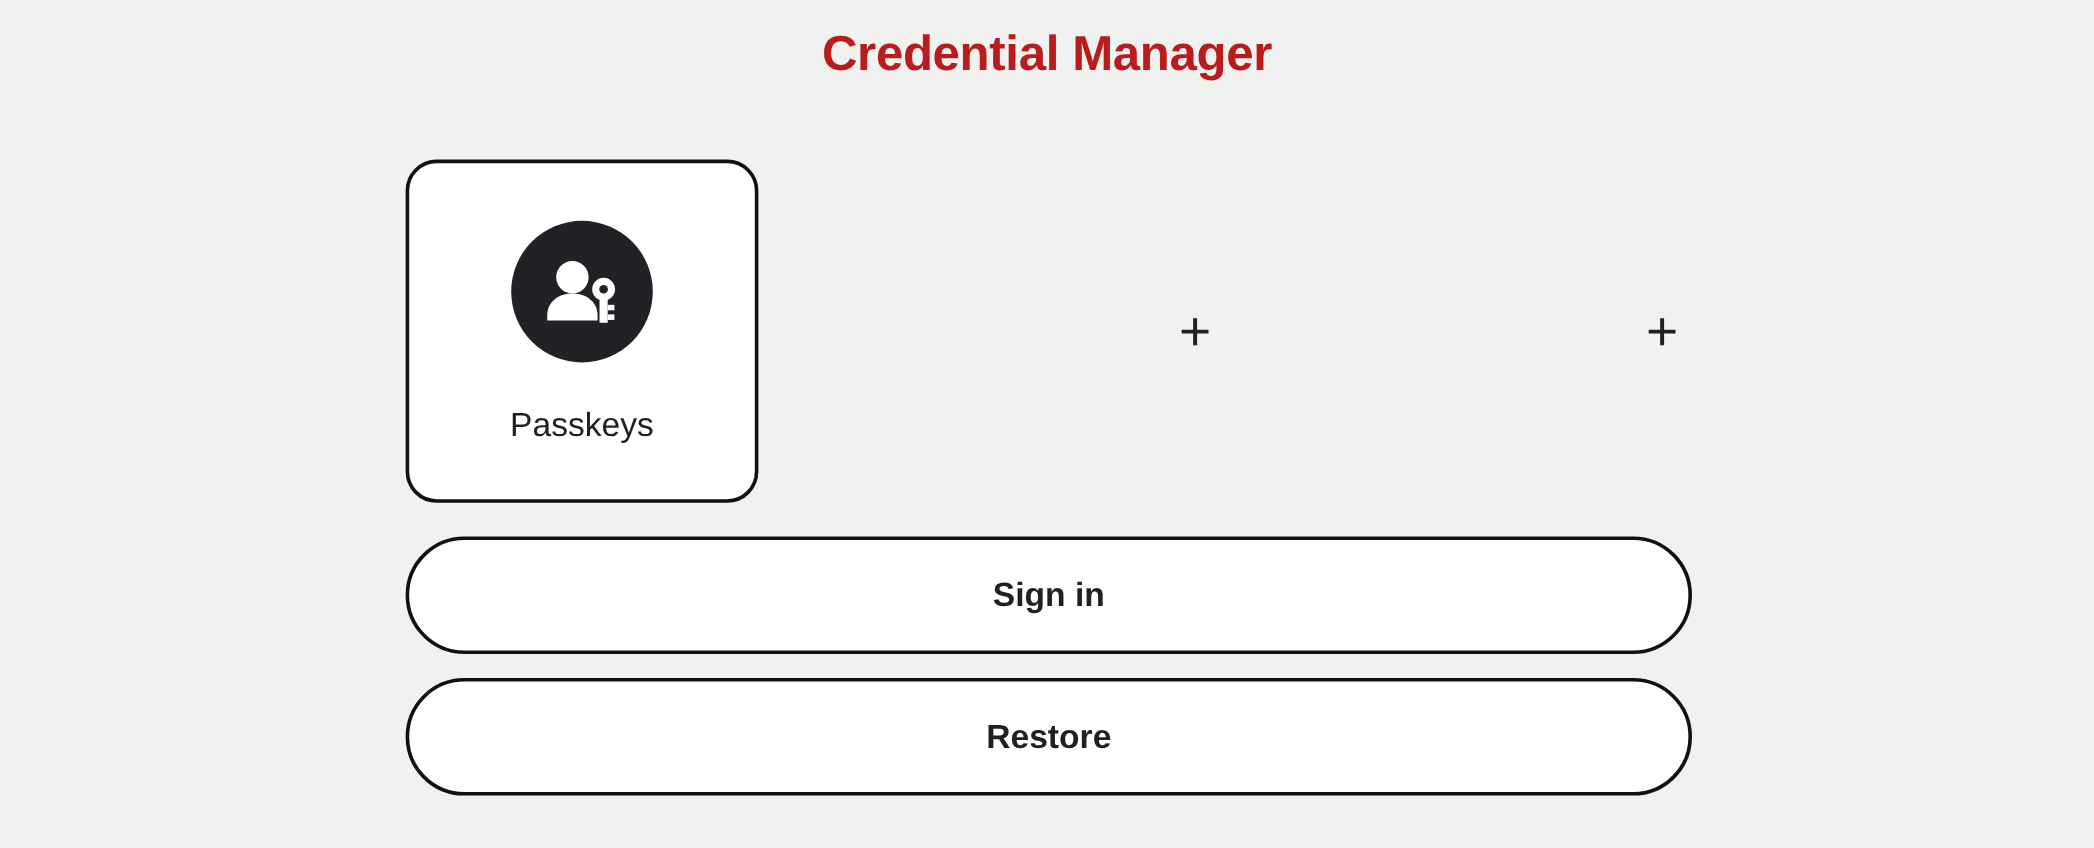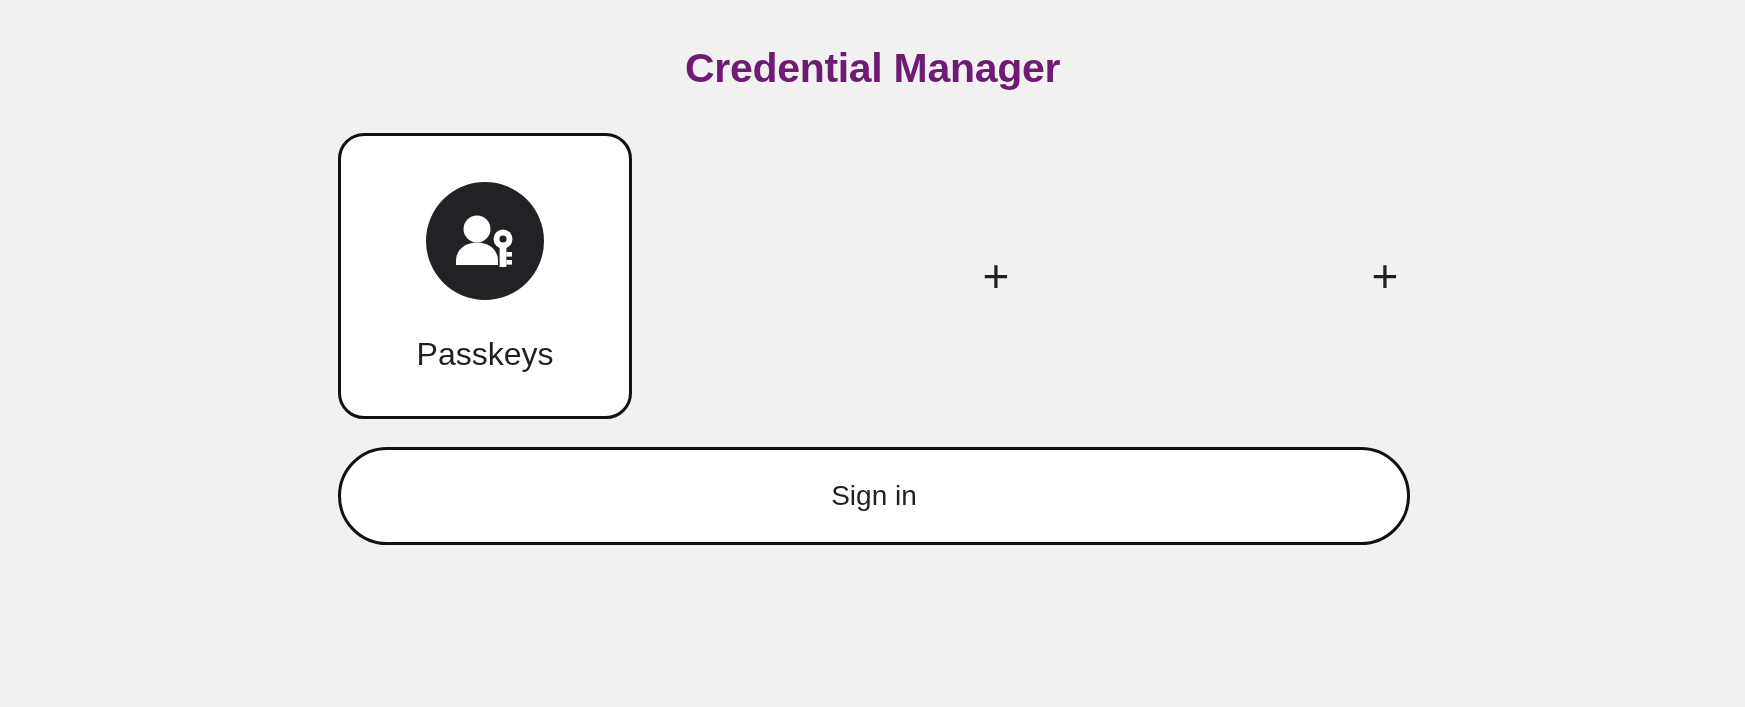--- a/index.html
+++ b/index.html
@@ -18,28 +18,28 @@
   #page {
     position: relative;
     width: 1745px;
     height: 707px;
     background: #f1f1f0;
   }
 
   
   .page-title {
     position: absolute;
-    top: 44px;
+    top: 20px;
     left: 0;
     width: 1745px;
     text-align: center;
     font-size: 41px;
     font-weight: bold;
     letter-spacing: -0.3px;
-    color: #701a75;
+    color: #b91c1c;
     line-height: 1.2;
   }
 
   
   .card-row {
     position: absolute;
     top: 132px;
     left: 338px;
     width: 1072px;
     height: 288px;
@@ -70,21 +70,21 @@
     align-items: center;
     justify-content: center;
     margin-bottom: 38px;
   }
 
   .card-icon-circle svg {
     display: block;
   }
 
   .card-label {
-    font-size: 32px;
+    font-size: 28px;
     font-weight: normal;
     color: #1f2023;
     line-height: 1;
   }
 
   .plus-sep {
     font-size: 46px;
     font-weight: 500;
     color: #1f2023;
     line-height: 1;
@@ -112,20 +112,21 @@
     border: 3px solid #101114;
     border-radius: 49px;
     display: flex;
     align-items: center;
     justify-content: center;
     font-family: "Liberation Sans", sans-serif;
     font-size: 28px;
     color: #1f2023;
     cursor: pointer;
     padding: 0;
+    font-weight: bold;
   }
 </style>
 </head>
 <body>
 
 <div id="page">
 
   <div class="page-title">Credential Manager</div>
 
   <div class="card-row">
@@ -152,15 +153,16 @@
     <div class="plus-sep">+</div>
 
 
     <div class="plus-sep">+</div>
 
 
   </div>
 
   <div class="button-stack">
     <button class="pill-button">Sign in</button>
+    <button class="pill-button">Restore</button>
   </div>
 
 </div>
 
 </body></html>

